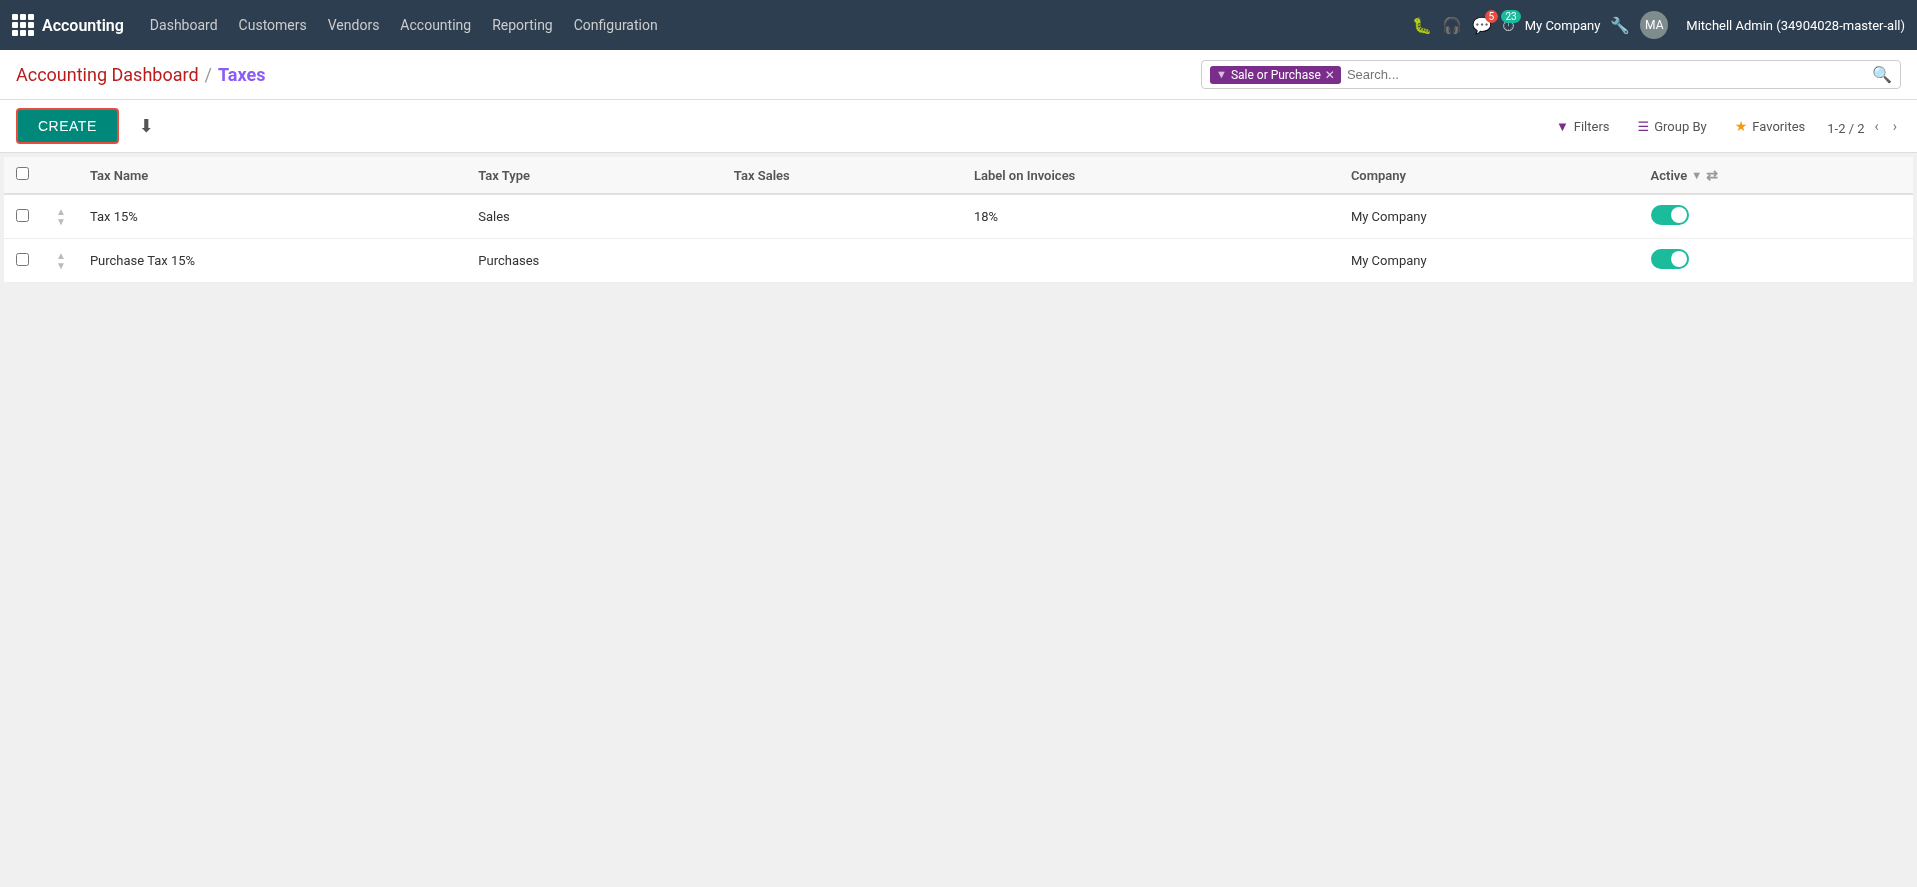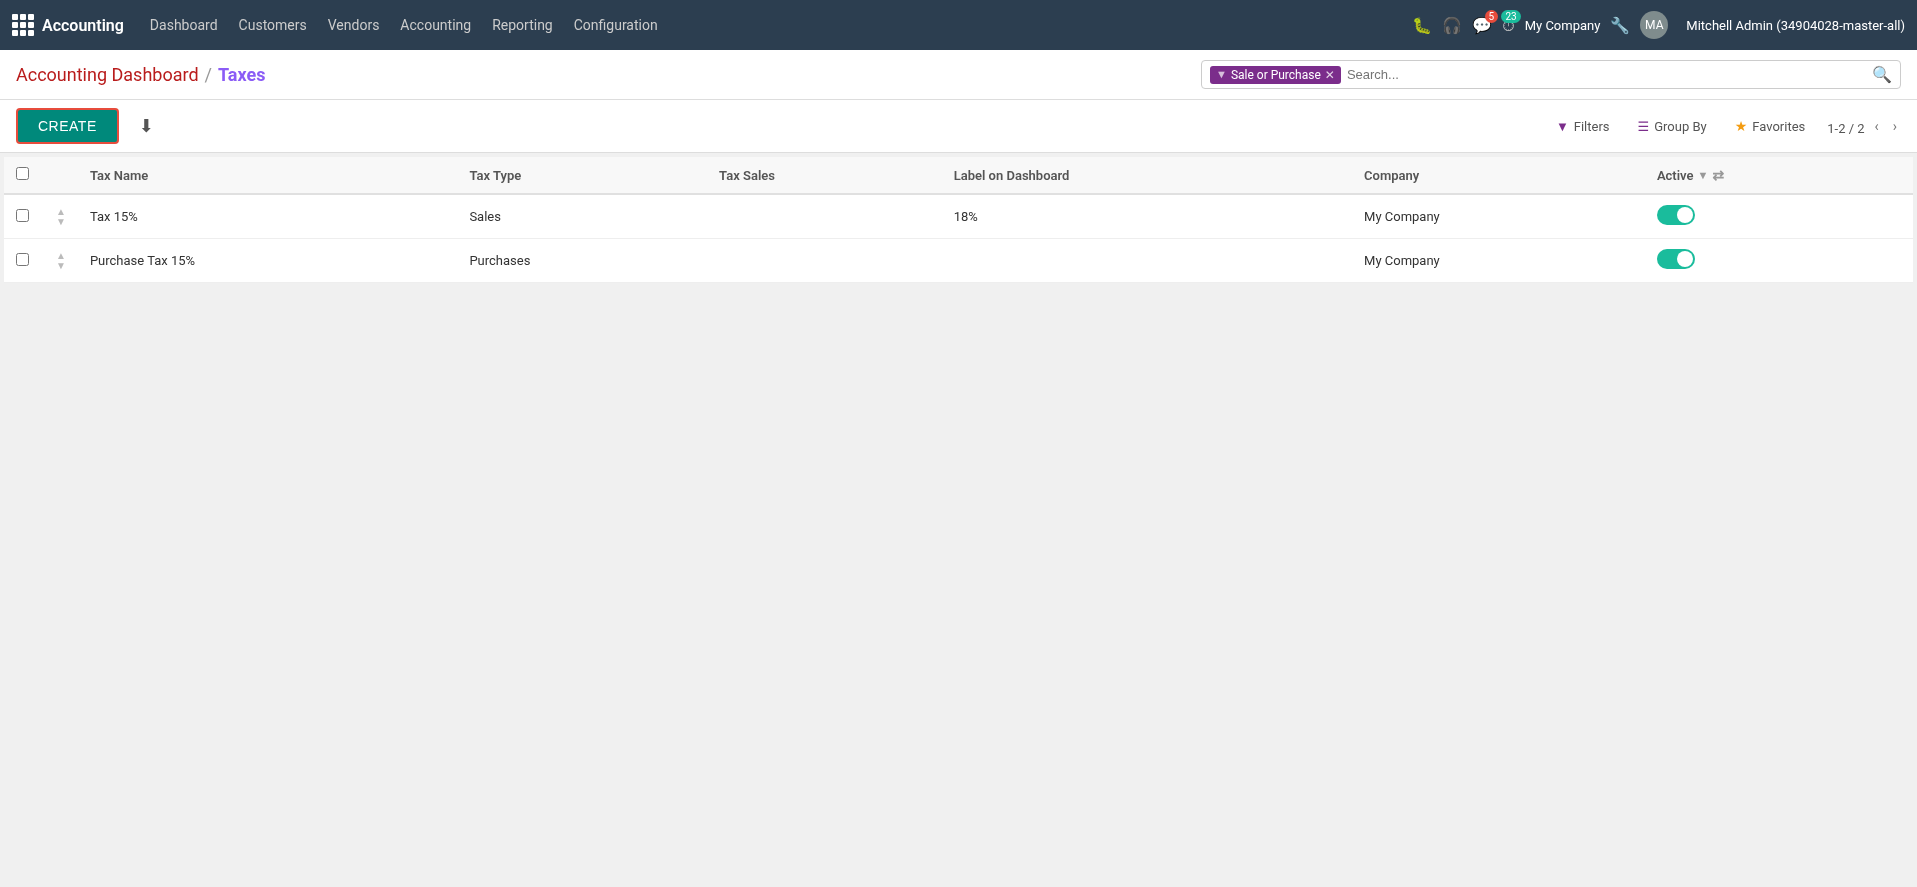--- a/index.html
+++ b/index.html
@@ -405,21 +405,21 @@
         <th>
           <span>Tax Name</span>
         </th>
         <th>
           <span>Tax Type</span>
         </th>
         <th>
           <span>Tax Sales</span>
         </th>
         <th>
-          <span>Label on Dashboard</span>
+          <span>Label on Invoices</span>
         </th>
         <th>
           <span>Company</span>
         </th>
         <th>
           <div class="th-active-wrap">
             <span>Active</span>
             <span class="th-dropdown-icon">▼</span>
             <span class="th-settings-icon">⇄</span>
           </div>

